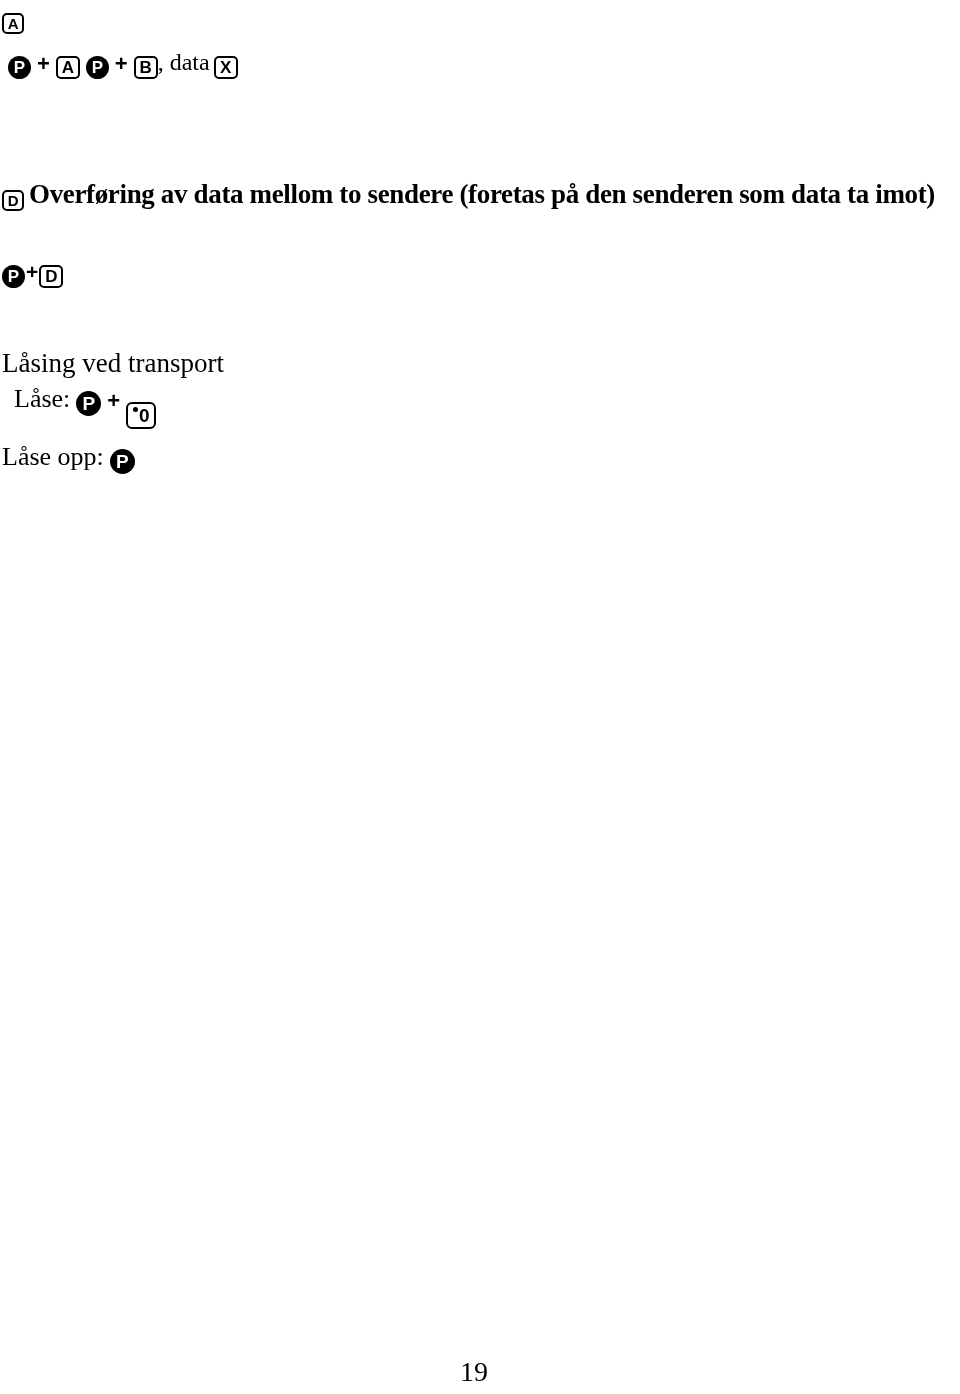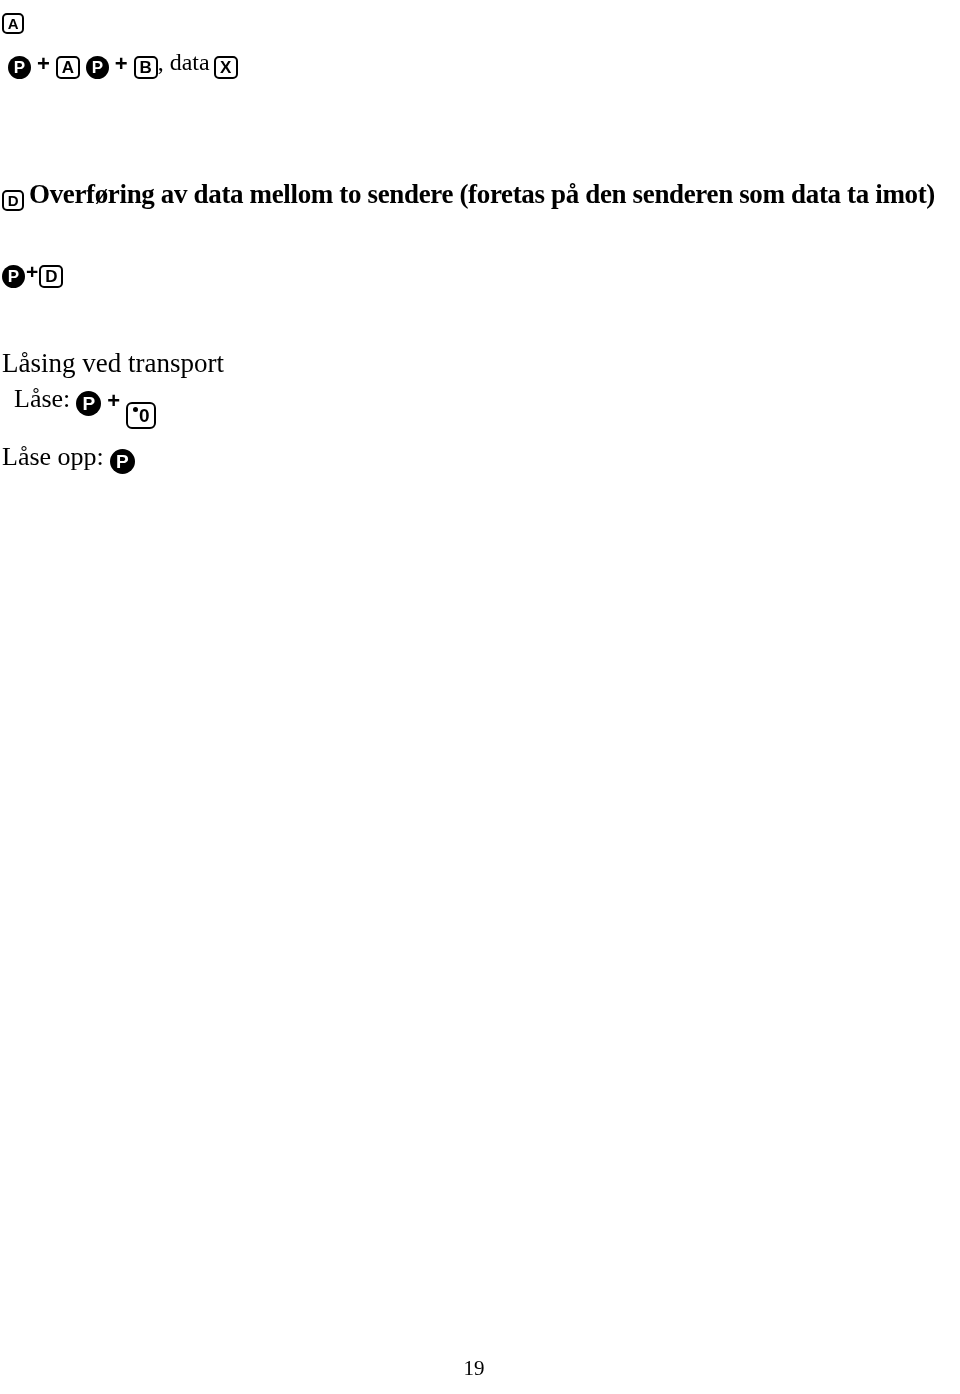--- a/index.html
+++ b/index.html
@@ -180,21 +180,21 @@
     white-space: nowrap;
     margin-top: 20px;
   }
 
   .page-number {
     position: absolute;
     left: 0;
     top: 1358px;
     width: 948px;
     text-align: center;
-    font-size: 21px;
+    font-size: 28px;
     line-height: 1;
   }
 
   .sp { display: inline-block; width: 6px; }
   .sp-sm { display: inline-block; width: 4px; }
 </style>
 </head>
 <body>
 
 <div class="page">

